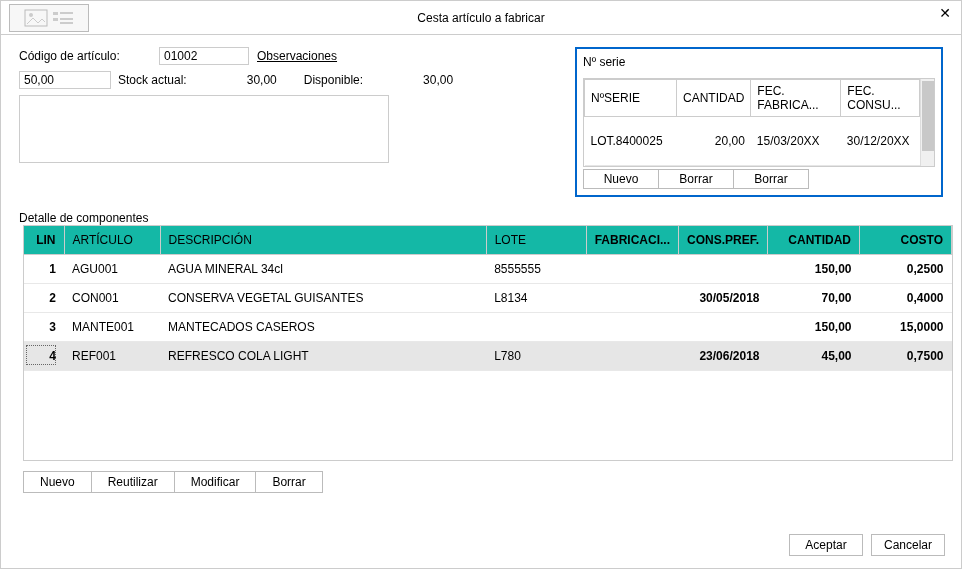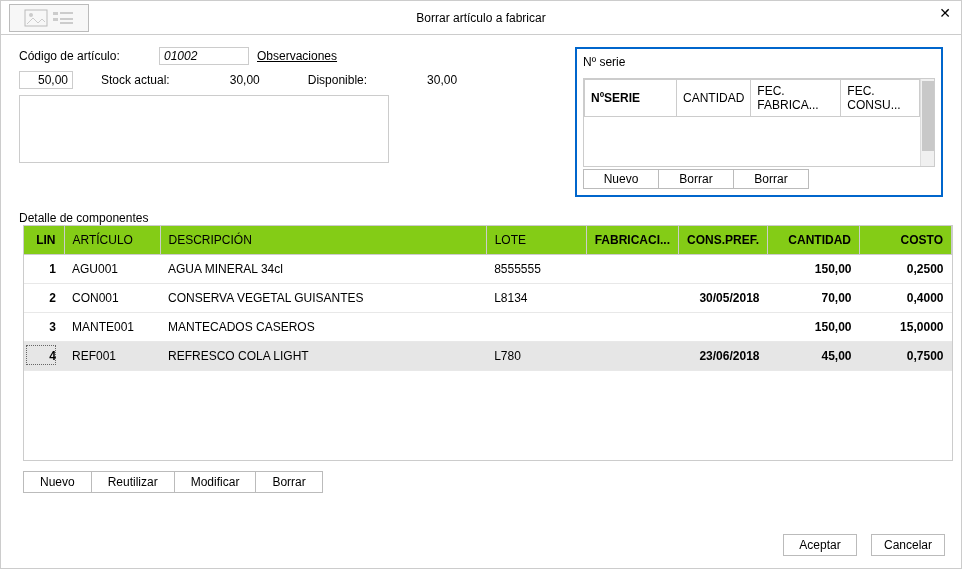--- a/index.html
+++ b/index.html
@@ -72,30 +72,30 @@
     width: 140px;
     padding: 2px 0;
   }
   .text-input {
     border: 1px solid #ccc;
     height: 18px;
     padding: 1px 4px;
     font-size: 12px;
     font-family: inherit;
   }
-  .codigo-input { width: 90px; font-style: italic; }
-  .cant-input { width: 54px; text-align: right; }
+  .codigo-input { width: 90px; }
+  .cant-input { width: 92px; text-align: left; }
   .link {
     color: #000;
     text-decoration: underline;
     margin-left: 8px;
     cursor: pointer;
   }
   .inline-gap { display: inline-block; }
-  .inline-label { margin-left: 28px; margin-right: 10px; }
+  .inline-label { margin-left: 7px; margin-right: 10px; }
   .inline-value { margin-right: 20px; }
   .obs-textarea {
     width: 370px;
     height: 68px;
     border: 1px solid #ccc;
     resize: none;
     font-family: inherit;
     font-size: 12px;
   }
   .serie-panel {
@@ -121,21 +121,21 @@
     width: 100%;
   }
   .serie-table th {
     border: 1px solid #ccc;
     background: #fff;
     font-weight: normal;
     text-align: left;
     padding: 4px 6px;
     height: 24px;
   }
-  .serie-table th.bold { font-weight: bold; border-radius: 15px; }
+  .serie-table th.bold { font-weight: normal; border-radius: 15px; }
   .serie-table td {
     border-bottom: 1px solid #e6e6e6;
     padding: 4px 6px;
     height: 28px;
   }
   .serie-scroll {
     width: 14px;
     background: #f0f0f0;
     border-left: 1px solid #ddd;
     position: relative;
@@ -174,21 +174,21 @@
   .comp-table {
     width: 100%;
     border-collapse: collapse;
   }
   .comp-table th {
     border-right: 1px solid #ccc;
     border-bottom: 1px solid #ccc;
     text-align: left;
     font-weight: normal;
     padding: 6px 8px;
-    background: #84cc16;
+    background: #14b8a6;
     height: 28px;
   }
   .comp-table th.right, .comp-table td.right { text-align: right; font-weight: bold; }
   .comp-table th.bold { font-weight: bold; }
   .comp-table td {
     padding: 7px 8px;
     border-bottom: 1px solid #e8e8e8;
   }
   .comp-table tr.selected-row td {
     background: #e6e6e6;
@@ -216,21 +216,21 @@
     font-family: inherit;
     font-size: 12px;
     cursor: pointer;
     margin-right: -1px;
   }
   .dialog-actions {
     position: absolute;
     right: 16px;
     bottom: 12px;
     display: flex;
-    gap: 14px;
+    gap: 8px;
   }
   .dialog-actions button {
     width: 74px;
     height: 22px;
     border: 1px solid #bbb;
     background: #fff;
     font-family: inherit;
     font-size: 12px;
     cursor: pointer;
   }
@@ -248,21 +248,21 @@
           <polyline points="3,15 9,9 14,14 18,10 21,13" fill="none" stroke="#ccc"></polyline>
         </svg>
       <svg width="22" height="18">
           <rect x="1" y="3" width="5" height="3" fill="#ccc"></rect>
           <rect x="8" y="3" width="13" height="2" fill="#ccc"></rect>
           <rect x="1" y="9" width="5" height="3" fill="#ccc"></rect>
           <rect x="8" y="9" width="13" height="2" fill="#ccc"></rect>
           <rect x="8" y="13" width="13" height="2" fill="#ccc"></rect>
         </svg>
     </div>
-    <div class="tb-title">Borrar artículo a fabricar</div>
+    <div class="tb-title">Cesta artículo a fabricar</div>
     <div class="tb-close">✕</div>
   </div>
 
   <div class="content">
     <div class="upper">
       <div class="left-form">
         <div class="form-row">
           <div class="label-col">Código de artículo:</div>
           <input class="text-input codigo-input" value="01002" style="">
           <span class="link">Observaciones</span>
@@ -287,20 +287,26 @@
           <table class="serie-table">
             <thead>
               <tr>
                 <th class="bold" style="width:92px">NºSERIE</th>
                 <th style="width:62px;text-align:right">CANTIDAD</th>
                 <th style="width:90px">FEC. FABRICA...</th>
                 <th>FEC. CONSU...</th>
               </tr>
             </thead>
             <tbody>
+              <tr>
+                <td>LOT.8400025</td>
+                <td style="text-align:right">20,00</td>
+                <td>15/03/20XX</td>
+                <td>30/12/20XX</td>
+              </tr>
             </tbody>
           </table>
           <div class="serie-scroll">
             <div class="serie-thumb"></div>
           </div>
         </div>
         <div class="serie-btns">
           <button>Nuevo</button>
           <button>Borrar</button>
           <button>Borrar</button>

